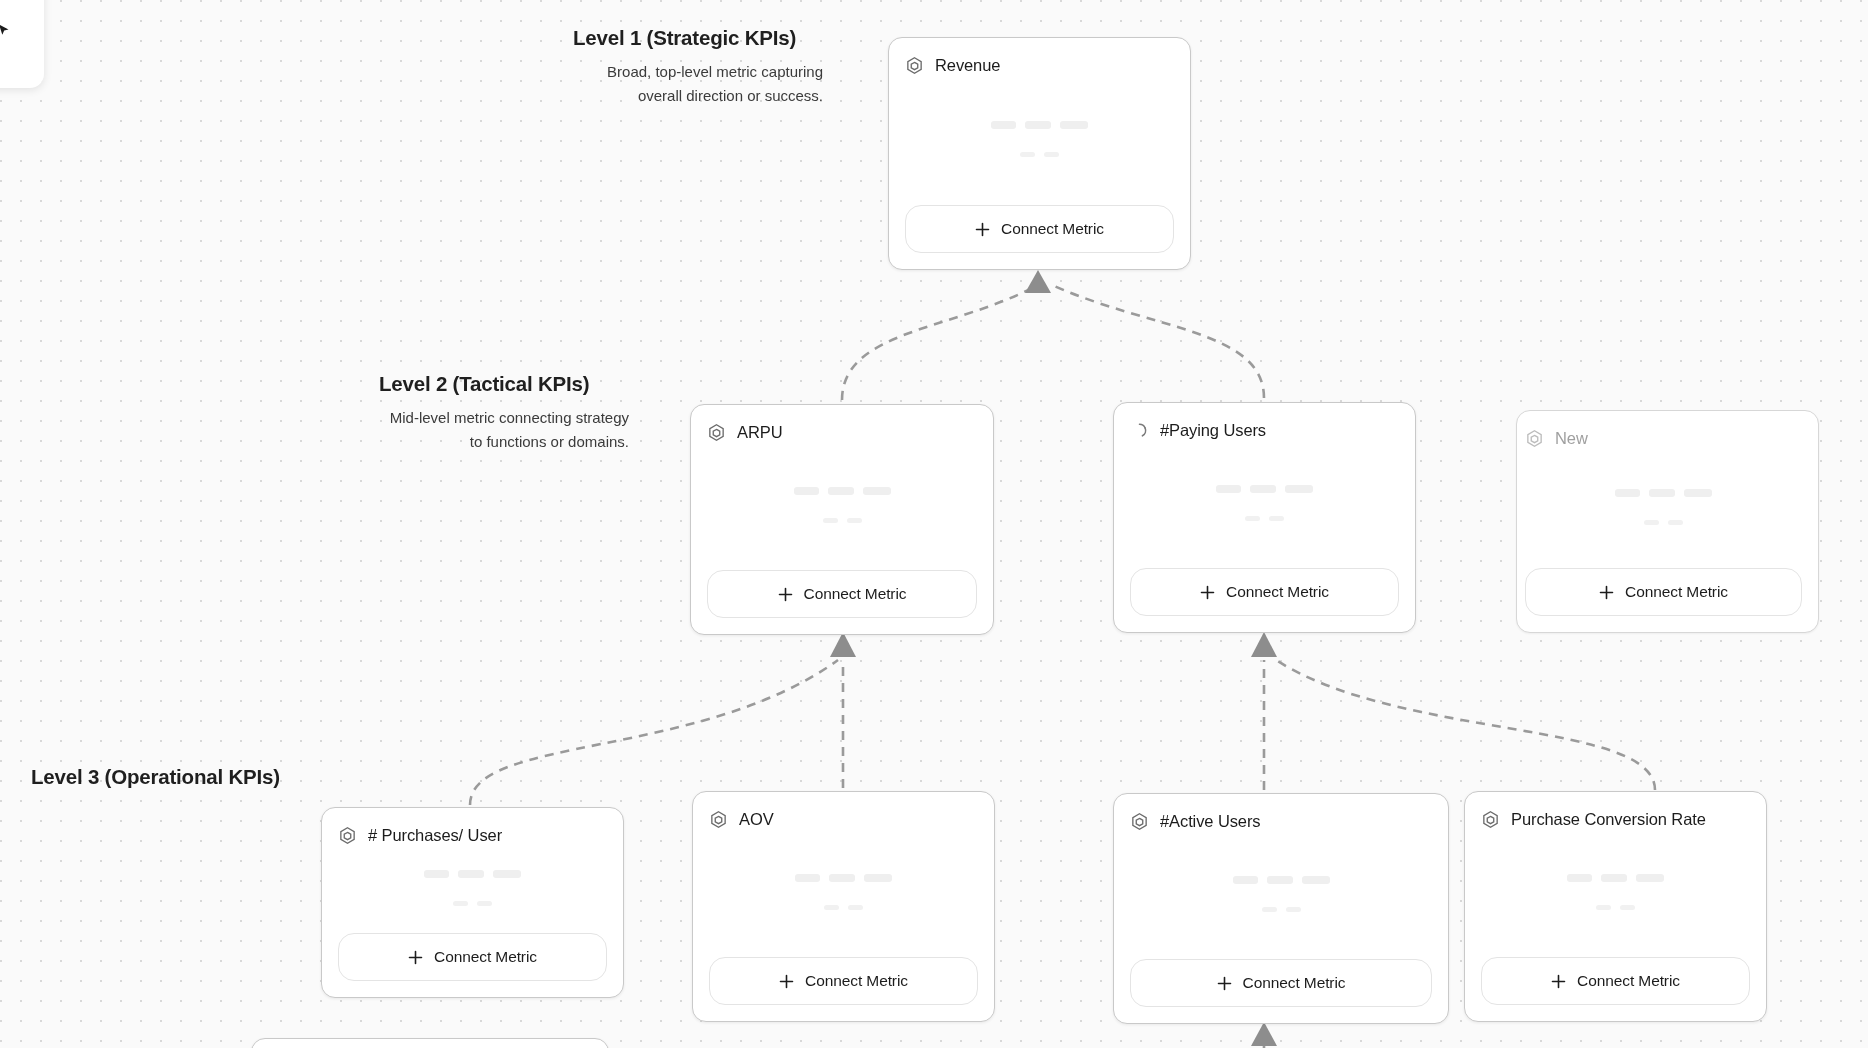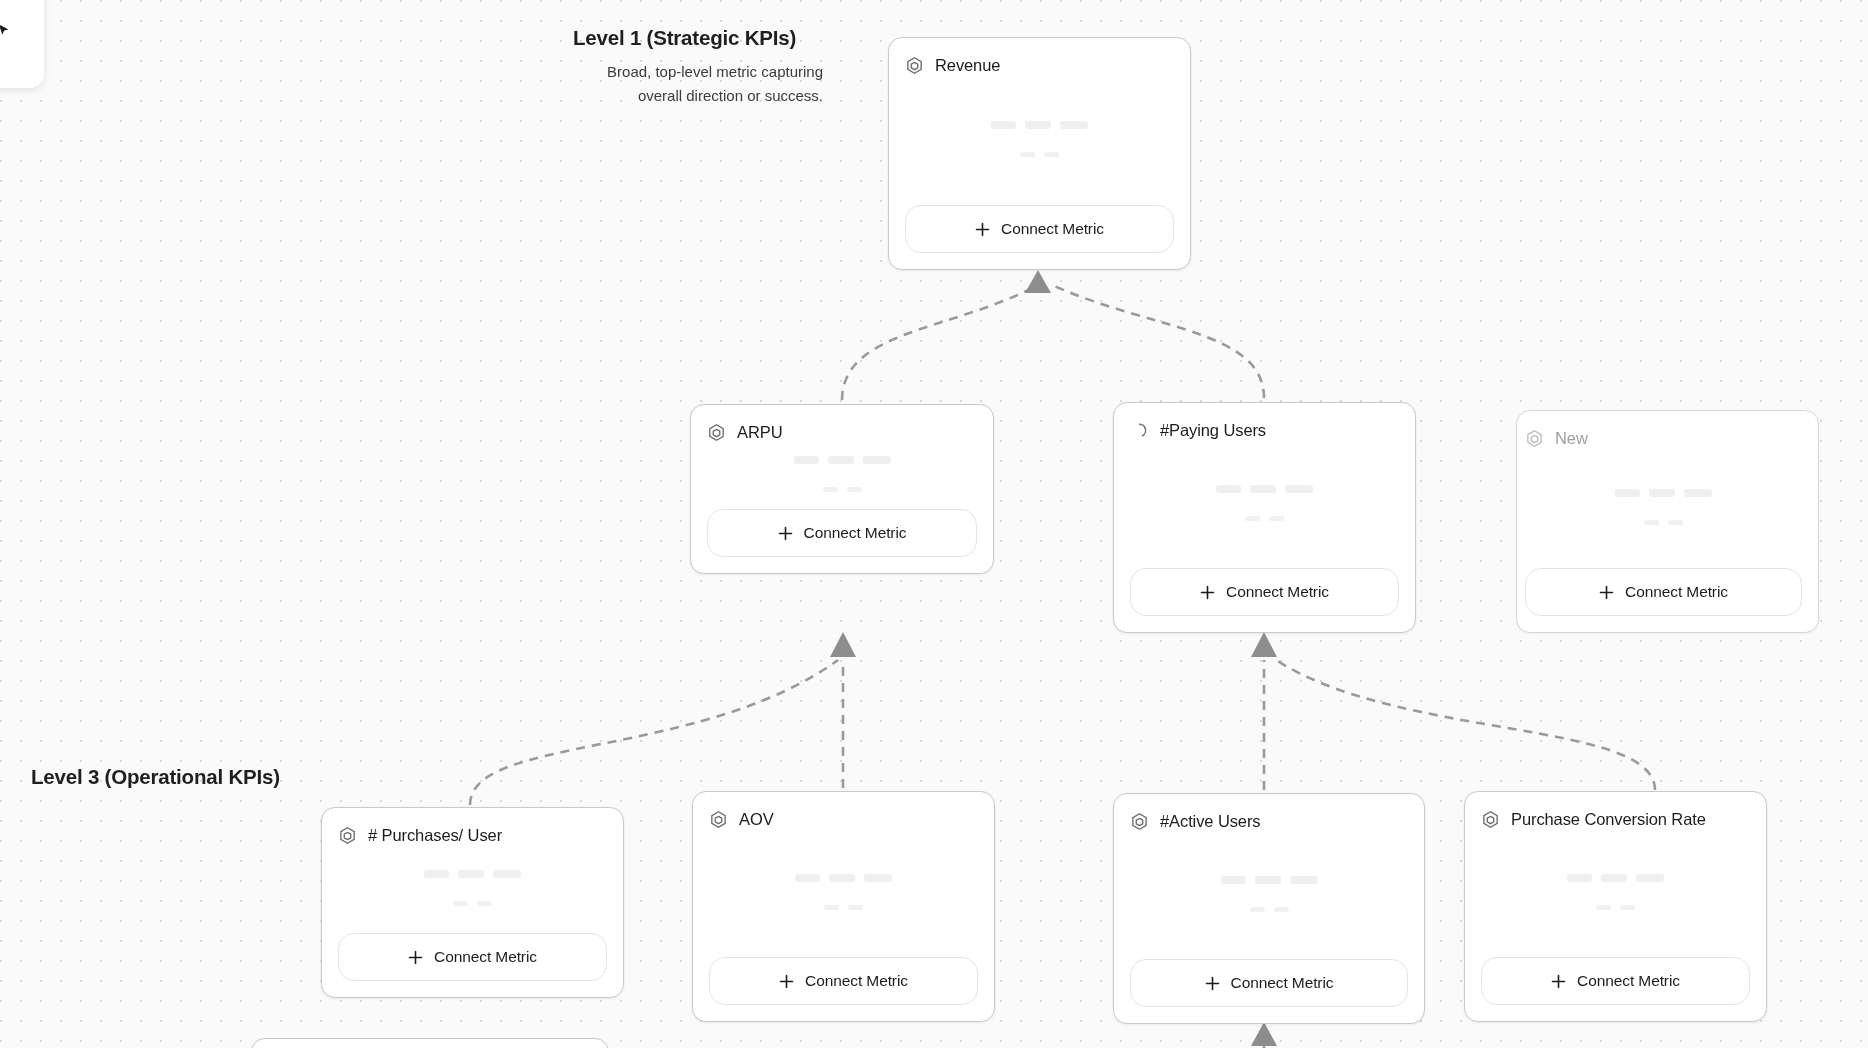--- a/index.html
+++ b/index.html
@@ -197,20 +197,24 @@
 
     <path class="edge-path" d="M 1264 1048 L 1264 1030"></path>
     <polygon class="edge-head" points="1264,1022 1277,1046 1251,1046"></polygon>
   </svg>
 
   <div class="level-label" style="left:573px; top:26px;">
     <div class="level-title">Level 1 (Strategic KPIs)</div>
     <div class="level-desc">Broad, top-level metric capturing overall direction or success.</div>
   </div>
 
+  <div class="level-label" style="left:379px; top:372px;">
+    <div class="level-title">Level 2 (Tactical KPIs)</div>
+    <div class="level-desc">Mid-level metric connecting strategy to functions or domains.</div>
+  </div>
 
   <div class="level-label" style="left:31px; top:765px;">
     <div class="level-title">Level 3 (Operational KPIs)</div>
   </div>
 
   <div class="card outlined" style="left:888px; top:37px; width:303px; height:233px;">
     <div class="card-head">
       <svg class="card-icon" viewBox="0 0 24 24">
         <path d="M12 2.2 20.4 7v10L12 21.8 3.6 17V7Z" fill="none" stroke="#6b6b6b" stroke-width="1.7"></path>
         <path d="M12 8.1 16.1 10.4v4.6L12 17.3 7.9 15V10.4Z" fill="none" stroke="#6b6b6b" stroke-width="1.7"></path>
@@ -229,21 +233,21 @@
       </div>
     </div>
     <div class="connect-btn">
       <svg class="plus-icon" viewBox="0 0 16 16">
         <path d="M8 1.6v12.8M1.6 8h12.8" stroke="#1c1c1c" stroke-width="1.7" stroke-linecap="round"></path>
       </svg>
       <span class="connect-label">Connect Metric</span>
     </div>
   </div>
 
-  <div class="card outlined" style="left:690px; top:404px; width:304px; height:170px;">
+  <div class="card outlined" style="left:690px; top:404px; width:304px; height:231px;">
     <div class="card-head">
       <svg class="card-icon" viewBox="0 0 24 24">
         <path d="M12 2.2 20.4 7v10L12 21.8 3.6 17V7Z" fill="none" stroke="#6b6b6b" stroke-width="1.7"></path>
         <path d="M12 8.1 16.1 10.4v4.6L12 17.3 7.9 15V10.4Z" fill="none" stroke="#6b6b6b" stroke-width="1.7"></path>
       </svg>
       <div class="card-title">ARPU</div>
     </div>
     <div class="card-body">
       <div class="skeleton-row">
         <span class="sk w1"></span>
@@ -364,21 +368,21 @@
       </div>
     </div>
     <div class="connect-btn">
       <svg class="plus-icon" viewBox="0 0 16 16">
         <path d="M8 1.6v12.8M1.6 8h12.8" stroke="#1c1c1c" stroke-width="1.7" stroke-linecap="round"></path>
       </svg>
       <span class="connect-label">Connect Metric</span>
     </div>
   </div>
 
-  <div class="card outlined" style="left:1113px; top:793px; width:312px; height:231px;">
+  <div class="card outlined" style="left:1113px; top:793px; width:336px; height:231px;">
     <div class="card-head">
       <svg class="card-icon" viewBox="0 0 24 24">
         <path d="M12 2.2 20.4 7v10L12 21.8 3.6 17V7Z" fill="none" stroke="#6b6b6b" stroke-width="1.7"></path>
         <path d="M12 8.1 16.1 10.4v4.6L12 17.3 7.9 15V10.4Z" fill="none" stroke="#6b6b6b" stroke-width="1.7"></path>
       </svg>
       <div class="card-title">#Active Users</div>
     </div>
     <div class="card-body">
       <div class="skeleton-row">
         <span class="sk w1"></span>

